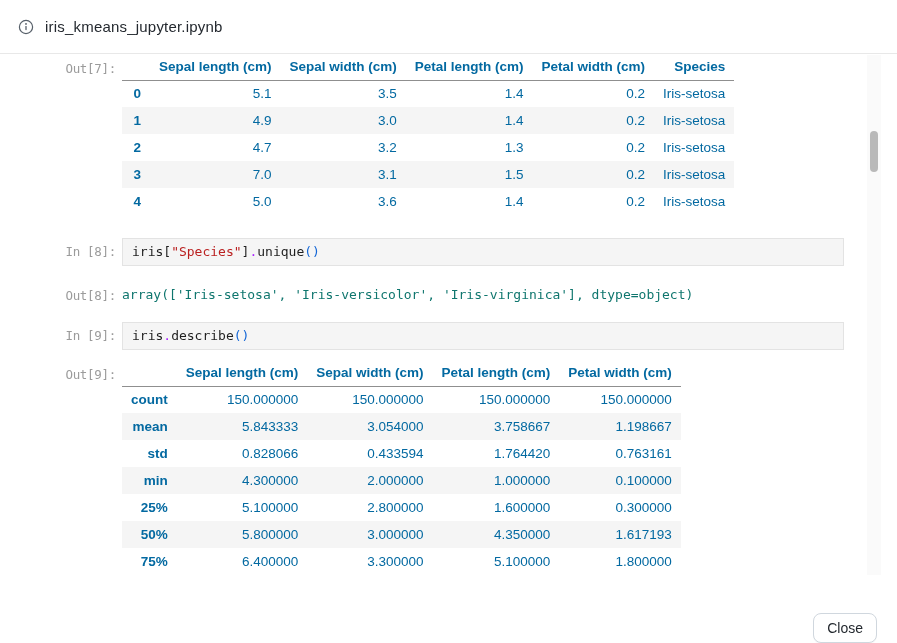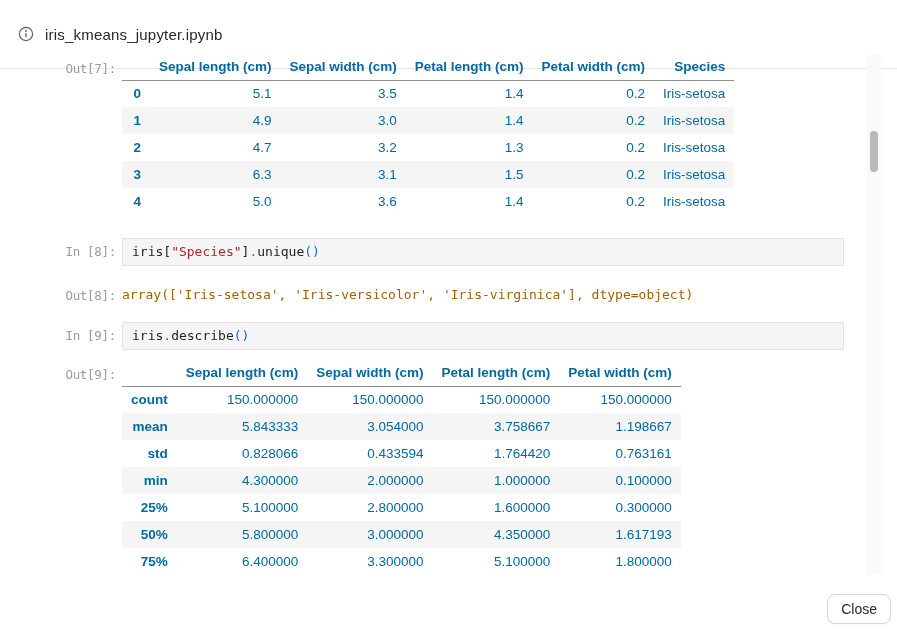--- a/index.html
+++ b/index.html
@@ -1,21 +1,21 @@
 <!DOCTYPE html>
 <html><head>
 <meta charset="utf-8">
 <style>
   * { box-sizing: border-box; margin: 0; padding: 0; }
   html,body { width: 897px; height: 643px; background: #fff; overflow: hidden;
               font-family: "Liberation Sans", sans-serif; }
   .modal { position: relative; width: 897px; height: 643px; background: #fff; }
 
   
-  .modal-header { display: flex; align-items: center; gap: 11px; height: 69px;
+  .modal-header { display: flex; align-items: center; gap: 11px; height: 54px;
                   padding: 0 18px; border-bottom: 1px solid #e8e8e8; }
   .info-icon { width: 16px; height: 16px; flex: none; display: block; }
   .modal-title { font-size: 15px; font-weight: 500; color: #24292f; letter-spacing: .2px; }
 
   
   .content { position: absolute; top: 55px; left: 4px; width: 897px; height: 520px;
              overflow: hidden; }
 
   .nb-row { display: flex; align-items: flex-start; }
   .prompt-col { width: 112px; flex: none; text-align: right;
@@ -28,21 +28,21 @@
   .mt-in9  { margin-top: 19px; }
   .mt-out9 { margin-top: 11px; }
 
   
   .code-cell { width: 722px; background: #f5f5f5; border: 1px solid #e3e3e3;
                padding: 5px 9px; font-family: "DejaVu Sans Mono", monospace;
                font-size: 13px; line-height: 16px; white-space: pre; color: #1f1f1f; }
 
   
   .text-output { font-family: "DejaVu Sans Mono", monospace; font-size: 13px;
-                 color: #a16207; padding-top: 5px; white-space: pre; }
+                 color: #0f766e; padding-top: 5px; white-space: pre; }
 
   
   table.df { border-collapse: collapse; table-layout: fixed;
              font-size: 13.5px; color: #0369a1; }
   table.df th, table.df td { text-align: right; padding: 5px 9px; height: 27px;
                              overflow: hidden; white-space: nowrap; }
   table.df thead th { font-weight: bold; border-bottom: 1px solid #8f8f8f; height: 25px; padding-top: 3px; }
   table.df tbody th { font-weight: bold; }
   table.df tbody tr:nth-child(even) { background: #f5f5f5; }
 
@@ -56,22 +56,22 @@
   .df2 col.c4 { width: 108px; }
 
   
   .scrollbar-track { position: absolute; top: 0; right: 20px; width: 14px; height: 520px;
                      background: #fafafa; }
   .scrollbar-thumb { position: absolute; left: 3px; top: 76px; width: 8px; height: 41px;
                      background: #b9b9b9; border-radius: 4px; }
 
   
   .modal-footer { position: absolute; left: 0; bottom: 0; width: 897px; height: 68px;
-                  display: flex; align-items: center; justify-content: flex-end;
-                  padding: 0 6px; background: #fff; }
+                  display: flex; align-items: flex-end; justify-content: flex-end;
+                  padding: 0 20px; background: #fff; }
   .close-btn { font-family: "Liberation Sans", sans-serif; font-size: 14px; color: #24292f;
                background: #fff; border: 1px solid #d0d7de; border-radius: 8px;
                padding: 6px 13px; cursor: pointer; box-shadow: 0 1px 1px rgba(0,0,0,0.03); }
 </style>
 </head>
 <body>
 
 <div class="modal">
 
   <div class="modal-header">
@@ -127,21 +127,21 @@
               <tr>
                 <th>2</th>
                 <td>4.7</td>
                 <td>3.2</td>
                 <td>1.3</td>
                 <td>0.2</td>
                 <td>Iris-setosa</td>
               </tr>
               <tr>
                 <th>3</th>
-                <td>6.3</td>
+                <td>7.0</td>
                 <td>3.1</td>
                 <td>1.5</td>
                 <td>0.2</td>
                 <td>Iris-setosa</td>
               </tr>
               <tr>
                 <th>4</th>
                 <td>5.0</td>
                 <td>3.6</td>
                 <td>1.4</td>

